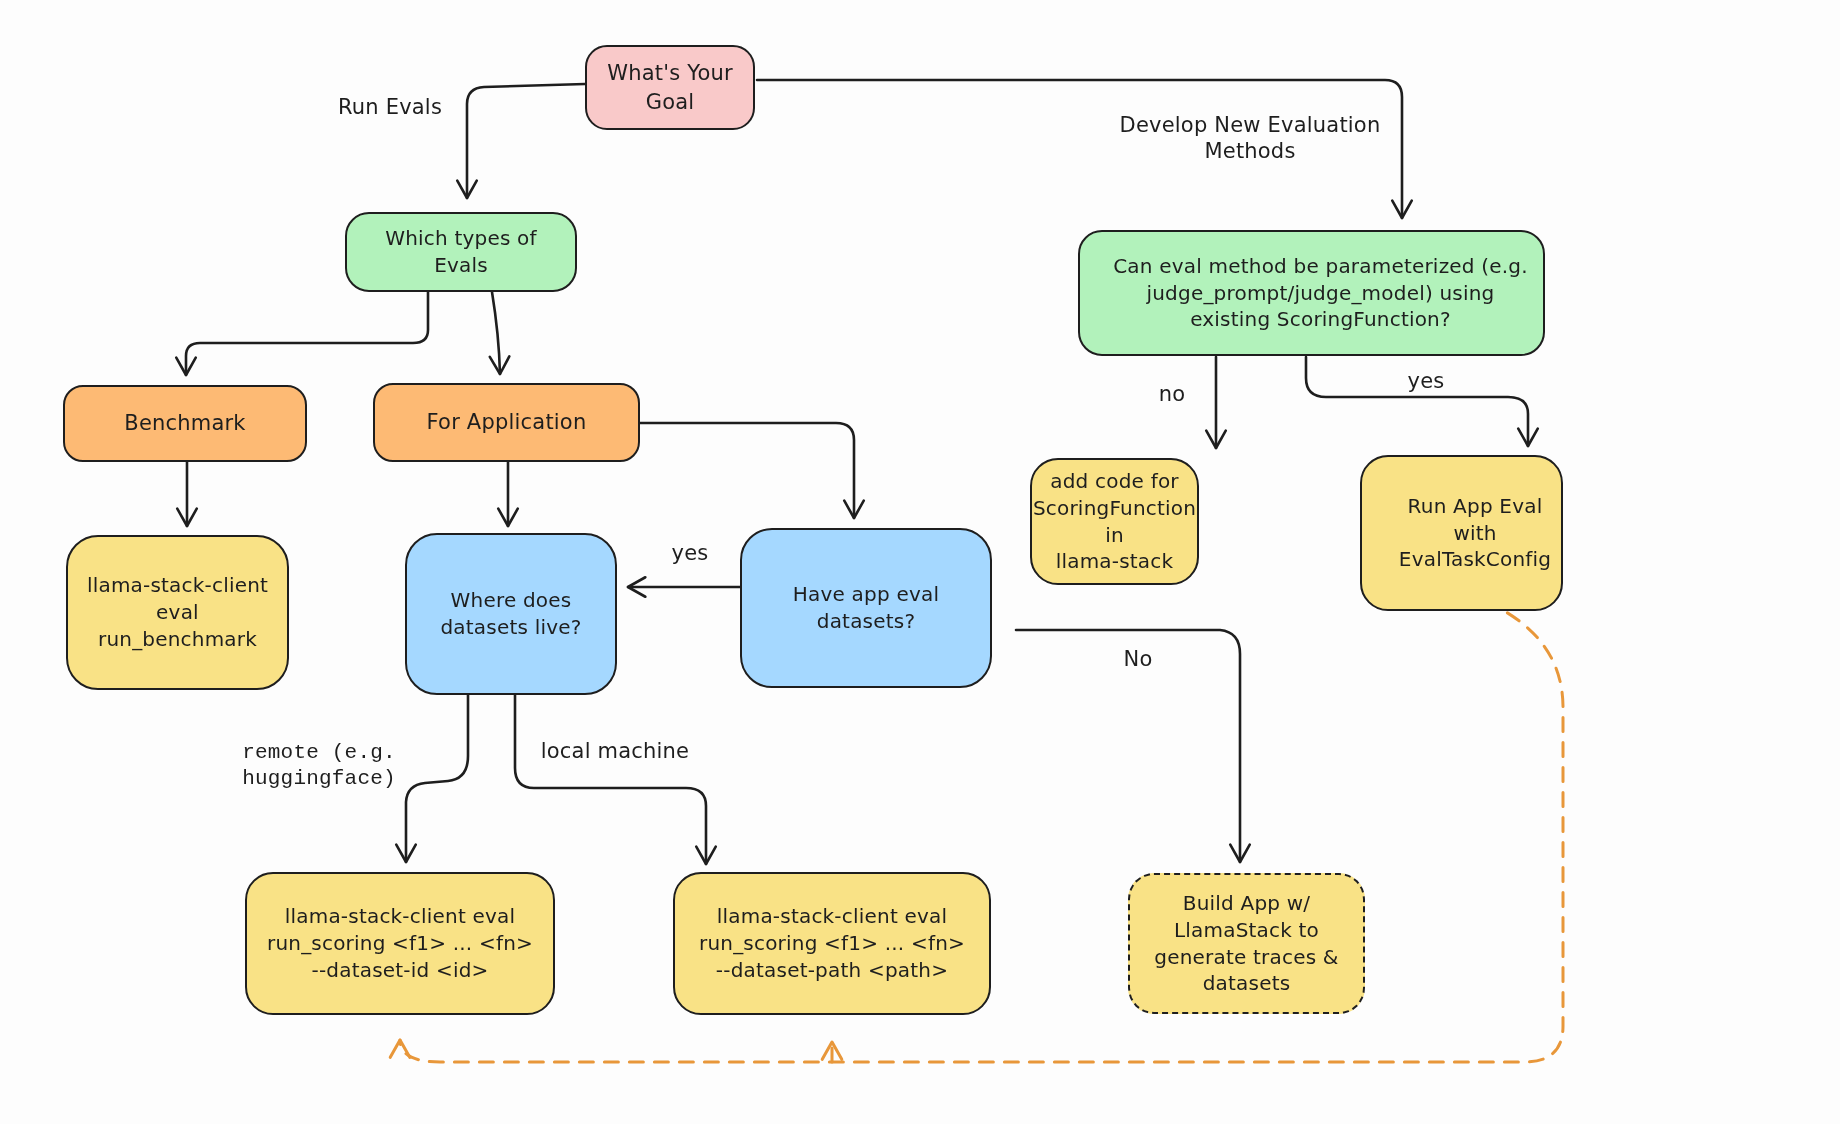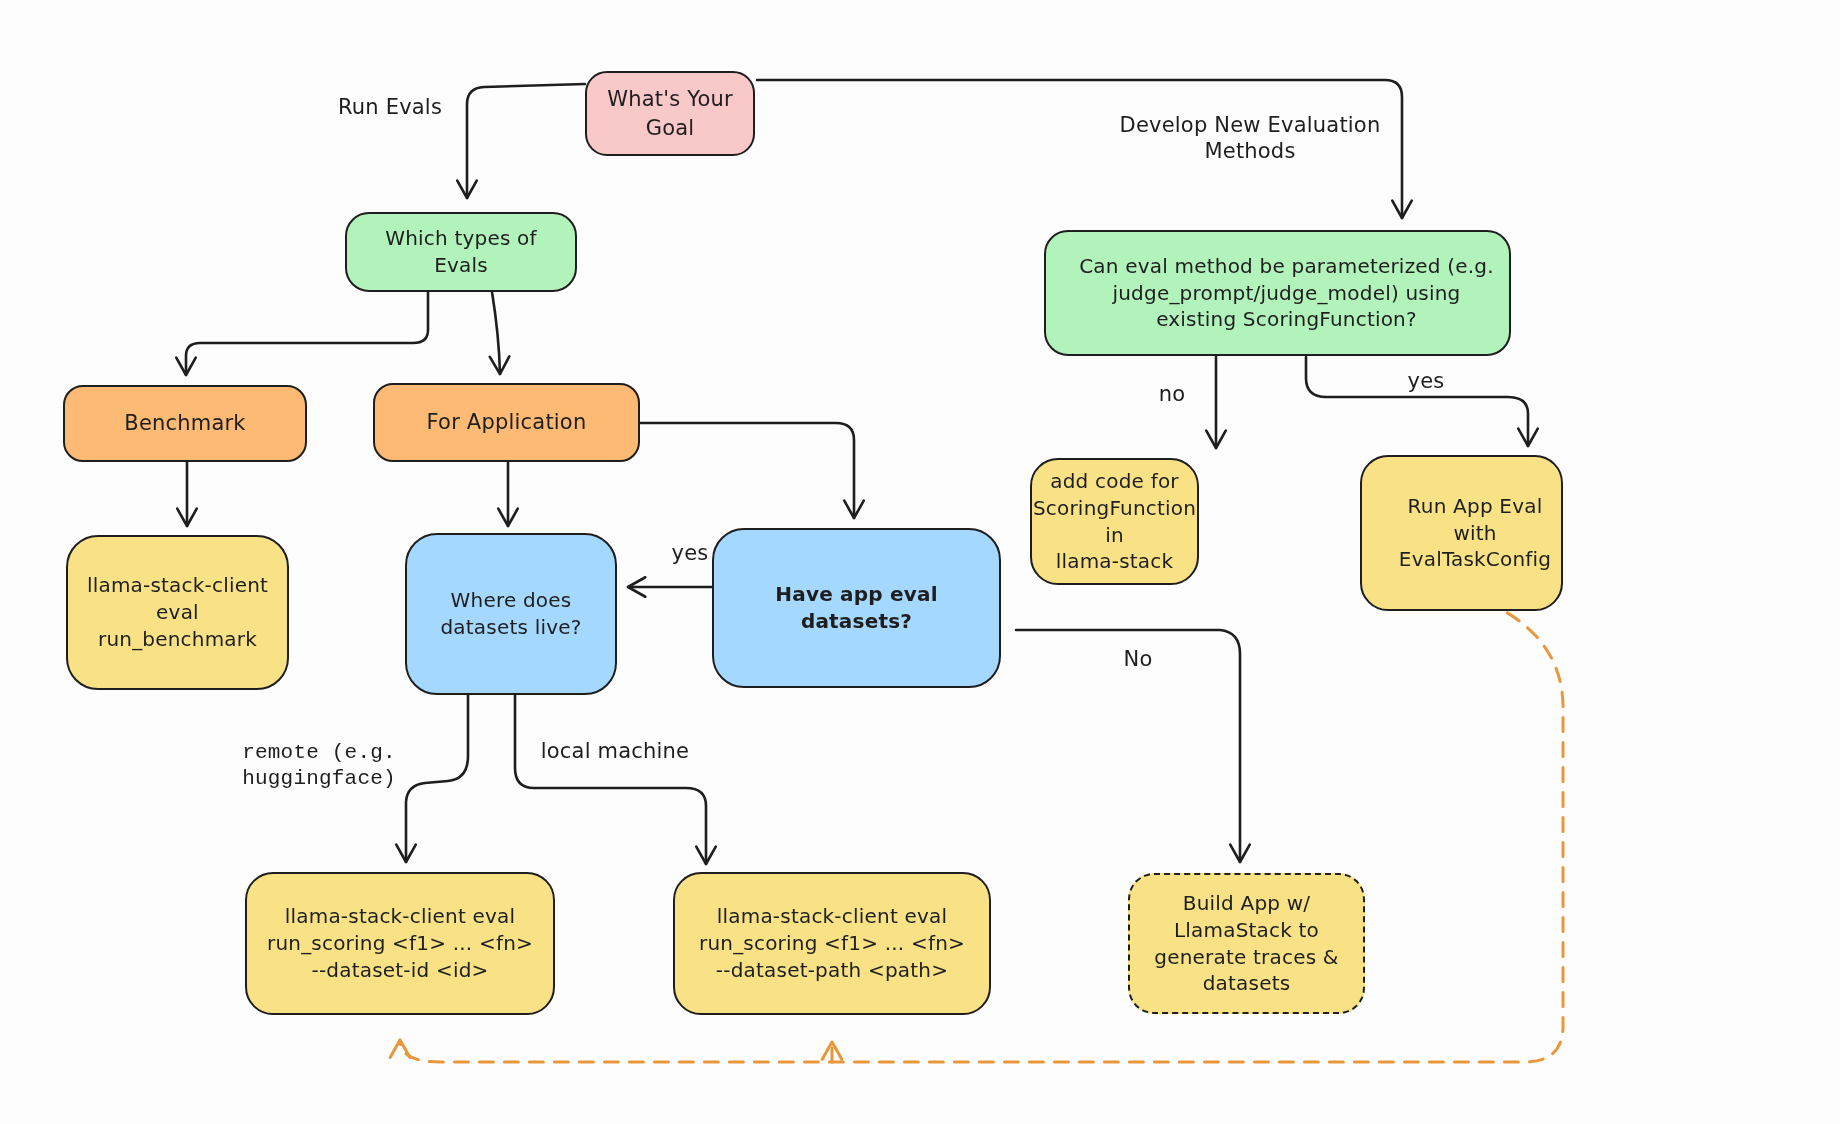--- a/index.html
+++ b/index.html
@@ -67,53 +67,53 @@
       <path d="M1216,357 L1216,448" marker-end="url(#ab)"></path>
       <path d="M1306,357 L1306,378 Q1306,397 1326,397 L1508,397 Q1528,397 1528,414 L1528,446" marker-end="url(#ab)"></path>
     </g>
 
     <g fill="none" stroke="#e8973a" stroke-width="3" stroke-linecap="round" stroke-dasharray="14 11">
       <path d="M1462,592 Q1562,626 1563,706 L1563,1026 Q1563,1062 1524,1062 L440,1062 Q400,1062 400,1040" marker-end="url(#ao)"></path>
       <path d="M832,1062 L832,1042" marker-end="url(#ao)"></path>
     </g>
   </svg>
 
-  <div class="node pink" style="left:585px;top:45px;width:170px;height:85px;margin-top:26px;">What's Your
+  <div class="node pink" style="left:585px;top:45px;width:170px;height:85px;">What's Your
 Goal</div>
 
   <div class="node green" style="left:345px;top:212px;width:232px;height:80px;">Which types of
 Evals</div>
 
   <div class="node white" style="left:63px;top:385px;width:244px;height:77px;">Benchmark</div>
 
   <div class="node white" style="left:373px;top:383px;width:267px;height:79px;">For Application</div>
 
   <div class="node yellow" style="left:66px;top:535px;width:223px;height:155px;border-radius:32px;">llama-stack-client
 eval run_benchmark</div>
 
   <div class="node blue" style="left:405px;top:533px;width:212px;height:162px;">Where does
 datasets live?</div>
 
-  <div class="node blue" style="left:712px;top:528px;width:289px;height:160px;font-weight:bold;">Have app eval
+  <div class="node blue" style="left:740px;top:528px;width:252px;height:160px;">Have app eval
 datasets?</div>
 
   <div class="node yellow" style="left:245px;top:872px;width:310px;height:143px;">llama-stack-client eval
 run_scoring &lt;f1&gt; ... &lt;fn&gt;
 --dataset-id &lt;id&gt;</div>
 
   <div class="node yellow" style="left:673px;top:872px;width:318px;height:143px;">llama-stack-client eval
 run_scoring &lt;f1&gt; ... &lt;fn&gt;
 --dataset-path &lt;path&gt;</div>
 
   <div class="node yellow dashed" style="left:1128px;top:873px;width:237px;height:141px;border-radius:26px;">Build App w/
 LlamaStack to
 generate traces &amp;
 datasets</div>
 
-  <div class="node green" style="left:1044px;top:230px;width:467px;height:126px;padding-left:28px;">Can eval method be parameterized (e.g.
+  <div class="node green" style="left:1078px;top:230px;width:467px;height:126px;padding-left:28px;">Can eval method be parameterized (e.g.
 judge_prompt/judge_model) using
 existing ScoringFunction?</div>
 
   <div class="node yellow" style="left:1030px;top:458px;width:169px;height:127px;">add code for
 ScoringFunction in
 llama-stack</div>
 
   <div class="node yellow" style="left:1360px;top:455px;width:203px;height:156px;padding-left:37px;">Run App Eval with
 EvalTaskConfig</div>
 

